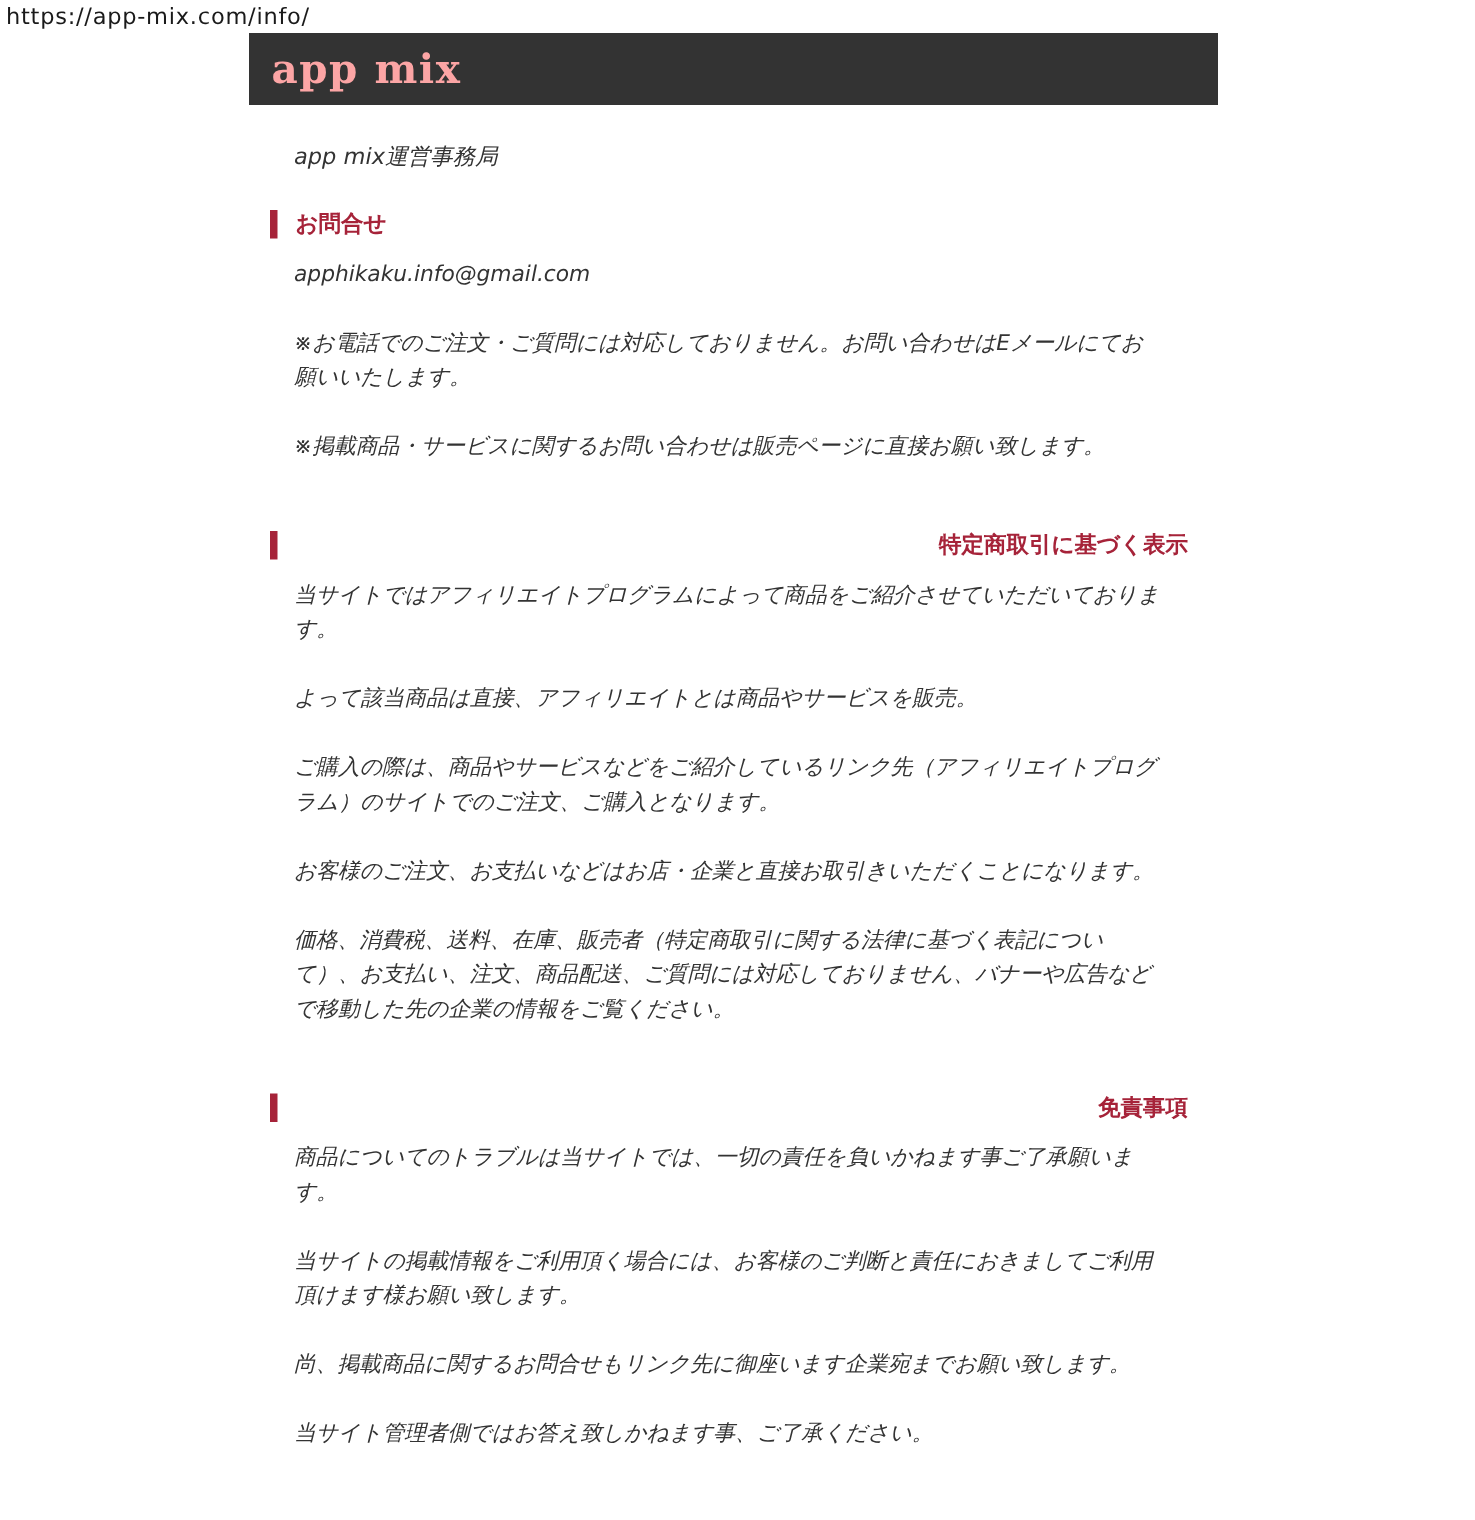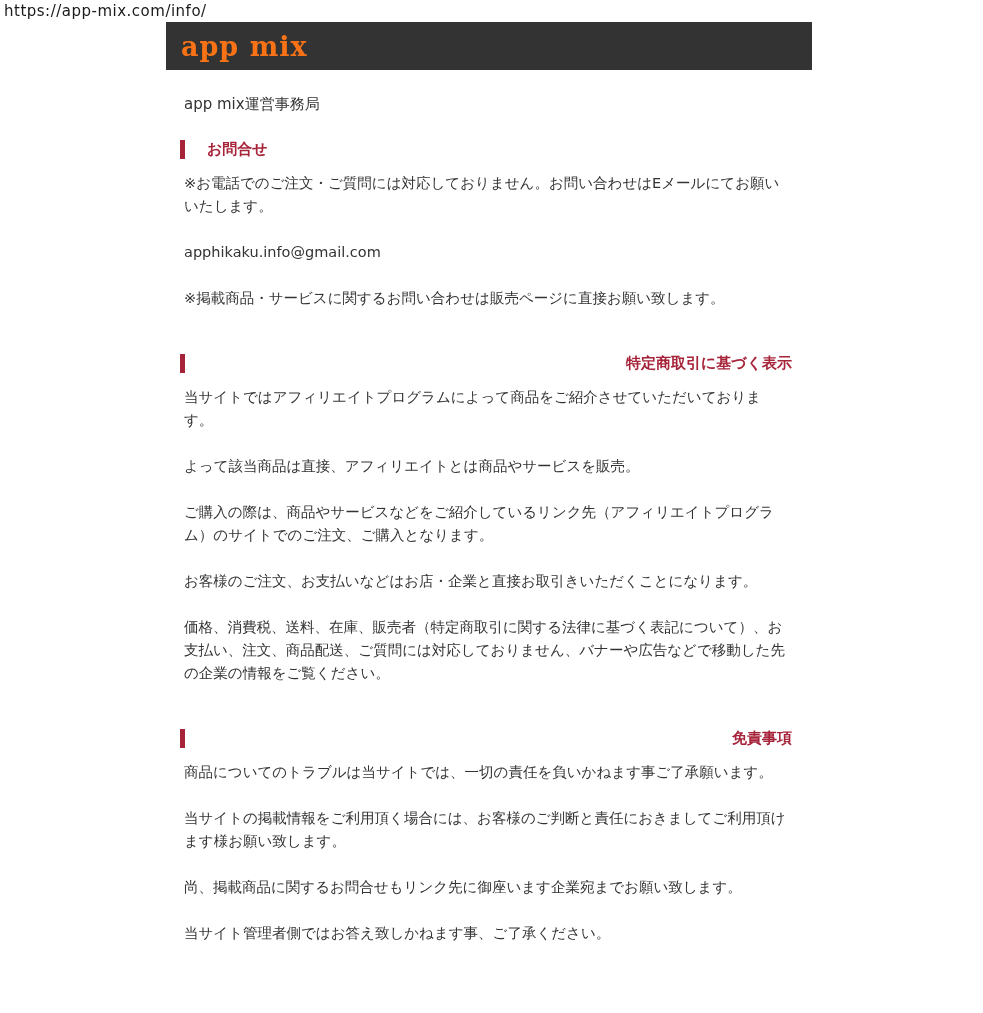--- a/index.html
+++ b/index.html
@@ -22,58 +22,58 @@
   }
   .wrapper{
     position:absolute;left:166px;top:22px;width:646px;
   }
   .site-header{
     background:var(--header-dark,#333);
     height:48px;display:flex;align-items:center;
     padding-left:15px;
   }
   .logo{
-    color:#f97316;text-decoration:none;
+    color:#fca5a5;text-decoration:none;
     font-family:"DejaVu Serif","Liberation Serif",serif;
     font-weight:bold;font-size:27px;letter-spacing:1px;
   }
   .content{
     padding:0 20px 0 14px;
     font-size:14.5px;line-height:23px;
   }
   .intro{margin:24px 0 0;font-size:15px;}
   h2.sec-h{
     margin:24px 0 0;
     border-left:5px solid var(--accent-red,#a62339);
-    padding-left:22px;
+    padding-left:12px;
     color:var(--accent-red,#a62339);
     font-size:15px;font-weight:bold;line-height:19px;
   }
   h2.sec-h.big-gap{margin-top:44px;text-align:right;}
-  .content p{margin:23px 4px 0;}
+  .content p{margin:23px 16px 0;font-style:italic;}
   .content h2 + p{margin-top:13px;}
 </style>
 </head>
 <body>
 
 <div class="url-note">https://app-mix.com/info/</div>
 
 <div class="wrapper">
 
   <header class="site-header">
     <a class="logo">app mix</a>
   </header>
 
   <main class="content">
 
     <p class="intro">app mix運営事務局</p>
 
     <h2 class="sec-h">お問合せ</h2>
+    <p>apphikaku.info@gmail.com</p>
     <p>※お電話でのご注文・ご質問には対応しておりません。お問い合わせはEメールにてお願いいたします。</p>
-    <p>apphikaku.info@gmail.com</p>
     <p>※掲載商品・サービスに関するお問い合わせは販売ページに直接お願い致します。</p>
 
     <h2 class="sec-h big-gap">特定商取引に基づく表示</h2>
     <p>当サイトではアフィリエイトプログラムによって商品をご紹介させていただいております。</p>
     <p>よって該当商品は直接、アフィリエイトとは商品やサービスを販売。</p>
     <p>ご購入の際は、商品やサービスなどをご紹介しているリンク先（アフィリエイトプログラム）のサイトでのご注文、ご購入となります。</p>
     <p>お客様のご注文、お支払いなどはお店・企業と直接お取引きいただくことになります。</p>
     <p>価格、消費税、送料、在庫、販売者（特定商取引に関する法律に基づく表記について）、お支払い、注文、商品配送、ご質問には対応しておりません、バナーや広告などで移動した先の企業の情報をご覧ください。</p>
 
     <h2 class="sec-h big-gap">免責事項</h2>

